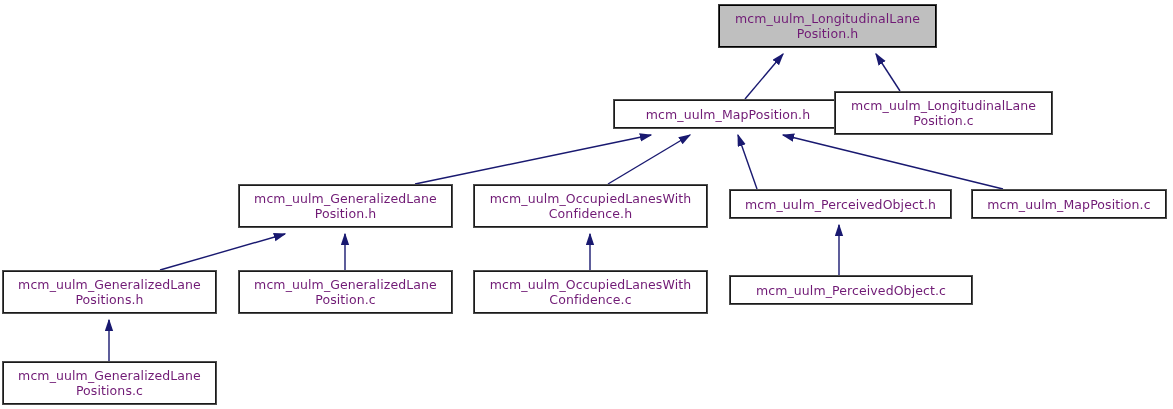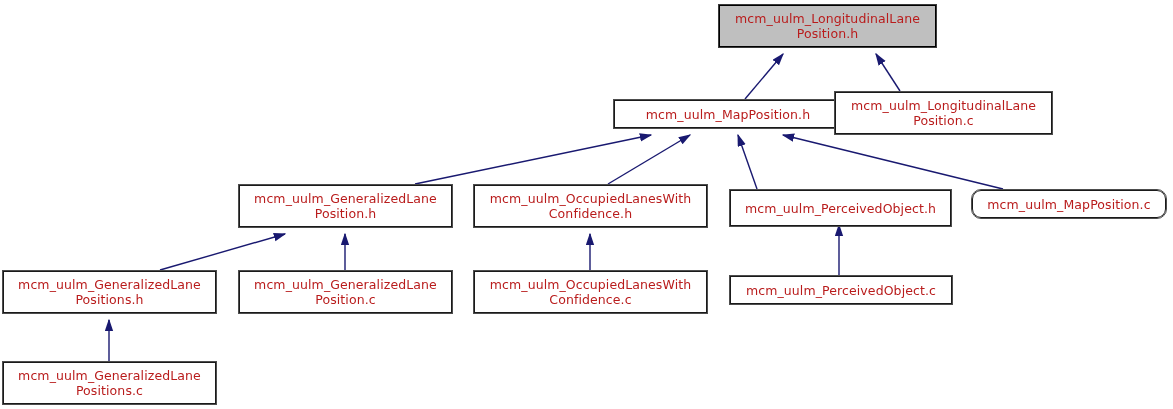--- a/index.html
+++ b/index.html
@@ -29,21 +29,21 @@
     position: absolute;
     box-sizing: border-box;
     background: #ffffff;
     border: 1px solid #1a1a1a;
     outline: 1px solid #4d4d4d;
     outline-offset: 0px;
     display: flex;
     align-items: center;
     justify-content: center;
     text-align: center;
-    color: #b91c1c;
+    color: #701a75;
     font-size: 12.5px;
     line-height: 15px;
     letter-spacing: 0.1px;
     z-index: 2;
   }
   .node.root {
     background: #bfbfbf;
     border: 1px solid #000000;
     outline: 1px solid #3a3a3a;
   }
@@ -92,39 +92,39 @@
 Position.c</span>
       </div>
       <div class="node" style="left: 239px; top: 185px; width: 213px; height: 42px;">
         <span class="label">mcm_uulm_GeneralizedLane
 Position.h</span>
       </div>
       <div class="node" style="left: 474px; top: 185px; width: 233px; height: 42px;">
         <span class="label">mcm_uulm_OccupiedLanesWith
 Confidence.h</span>
       </div>
-      <div class="node" style="left: 730px; top: 190px; width: 221px; height: 36px;">
+      <div class="node" style="left: 730px; top: 190px; width: 221px; height: 28px;">
         <span class="label">mcm_uulm_PerceivedObject.h</span>
       </div>
-      <div class="node" style="left: 972px; top: 190px; width: 194px; height: 28px; border-radius: 9px;">
+      <div class="node" style="left: 972px; top: 190px; width: 194px; height: 28px;">
         <span class="label">mcm_uulm_MapPosition.c</span>
       </div>
       <div class="node" style="left: 3px; top: 271px; width: 213px; height: 42px;">
         <span class="label">mcm_uulm_GeneralizedLane
 Positions.h</span>
       </div>
       <div class="node" style="left: 239px; top: 271px; width: 213px; height: 42px;">
         <span class="label">mcm_uulm_GeneralizedLane
 Position.c</span>
       </div>
       <div class="node" style="left: 474px; top: 271px; width: 233px; height: 42px;">
         <span class="label">mcm_uulm_OccupiedLanesWith
 Confidence.c</span>
       </div>
-      <div class="node" style="left: 730px; top: 276px; width: 222px; height: 28px;">
+      <div class="node" style="left: 730px; top: 276px; width: 242px; height: 28px;">
         <span class="label">mcm_uulm_PerceivedObject.c</span>
       </div>
       <div class="node" style="left: 3px; top: 362px; width: 213px; height: 42px;">
         <span class="label">mcm_uulm_GeneralizedLane
 Positions.c</span>
       </div>
     </div>
 
 </div>
 

